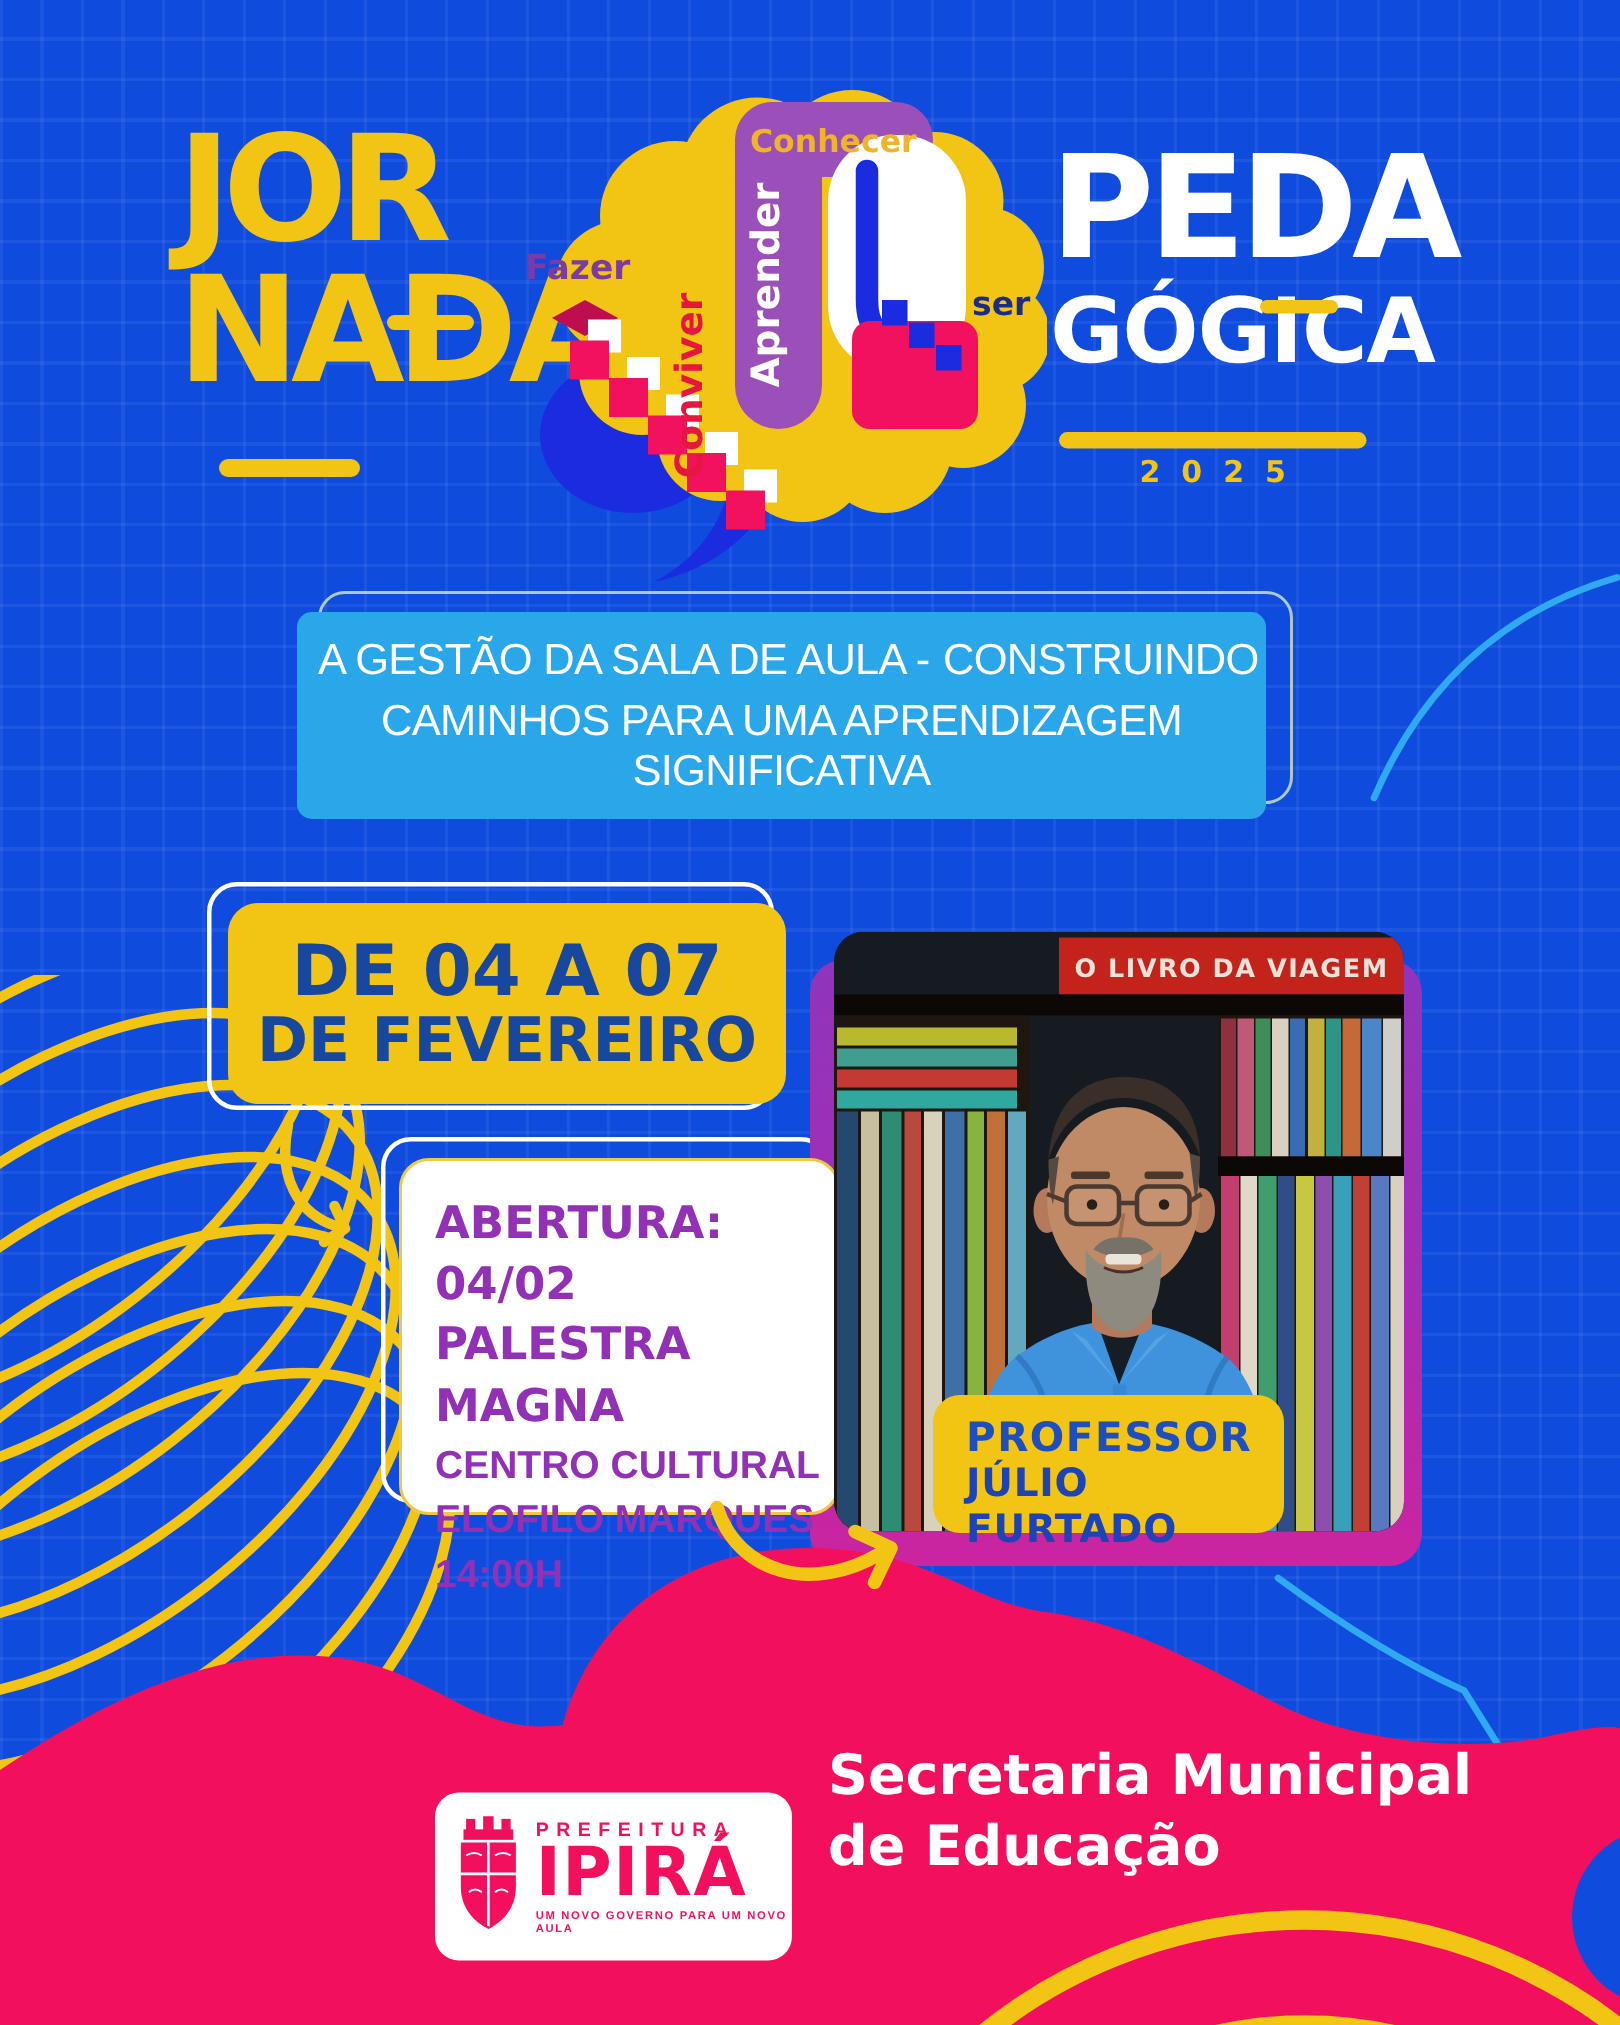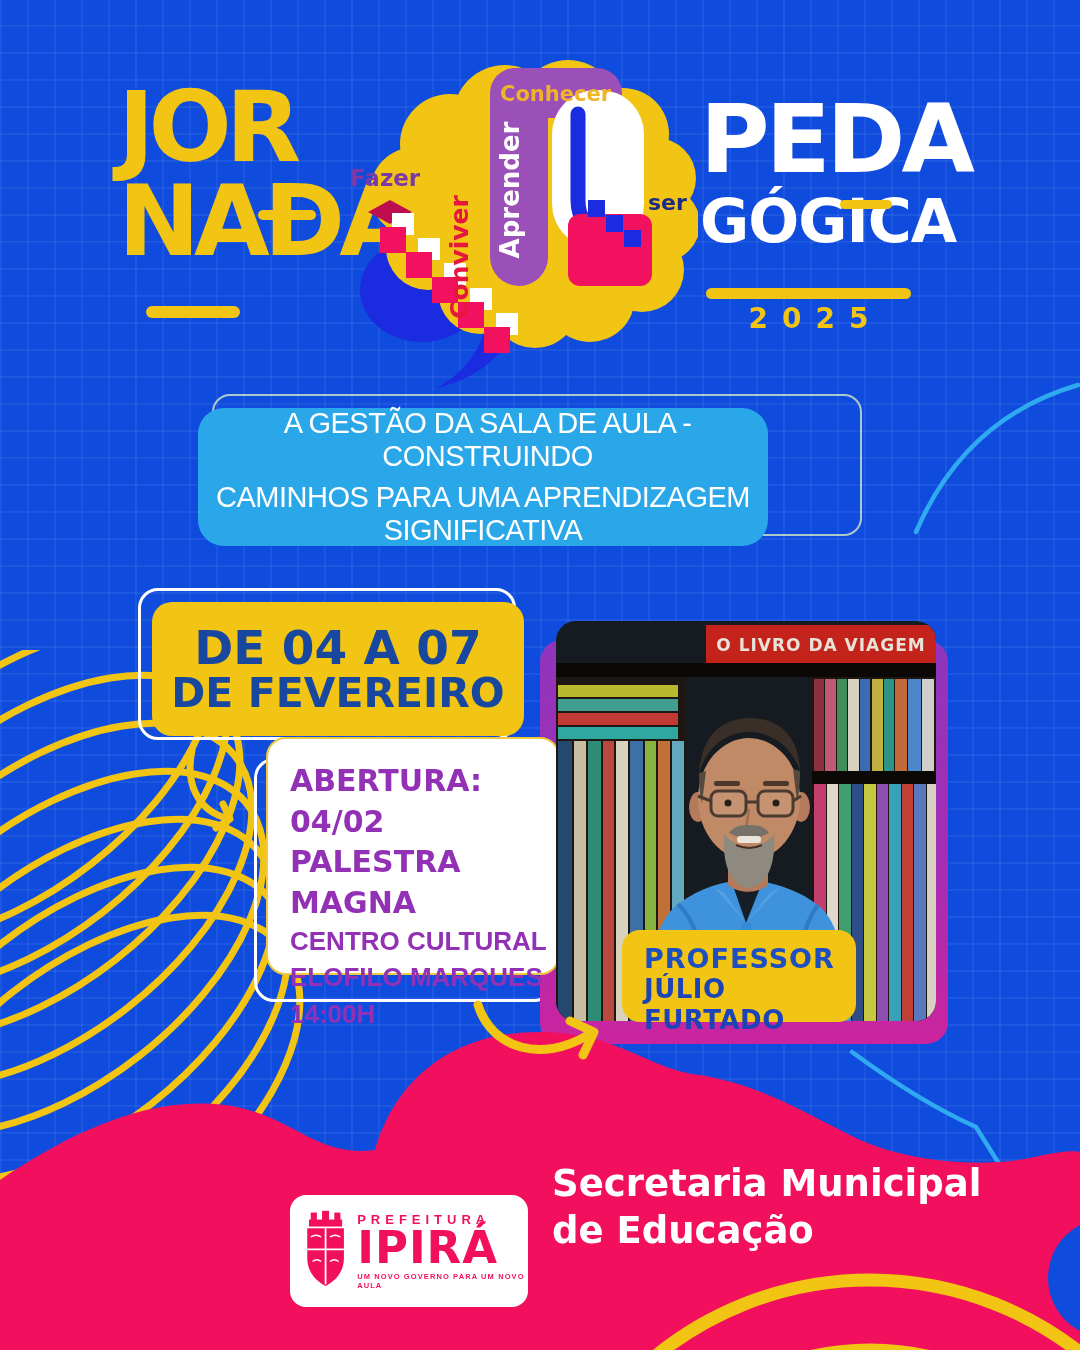--- a/index.html
+++ b/index.html
@@ -12,38 +12,38 @@
     font-family:"DejaVu Sans", sans-serif;
   }
   .abs{position:absolute;}
   
   .jornada{left:118px;top:80px;color:#F2C413;font-weight:800;font-size:98px;line-height:.96;letter-spacing:-6px;}
   .bar{background:#F2C413;border-radius:6px;}
   .peda-block{left:700px;top:92px;color:#ffffff;font-weight:800;}
   .peda{font-size:95px;line-height:1;letter-spacing:-4px;}
   .gogica{font-size:60px;line-height:1;letter-spacing:-1px;margin-top:4px;}
   .peda-underline{left:706px;top:288px;width:205px;height:11px;}
-  .year{left:706px;top:302px;width:205px;text-align:center;color:#F2C413;font-weight:800;font-size:28px;letter-spacing:14px;text-indent:14px;}
+  .year{left:706px;top:302px;width:205px;text-align:center;color:#F2C413;font-weight:800;font-size:20px;letter-spacing:14px;text-indent:14px;}
   
   .headline-outline{left:212px;top:394px;width:646px;height:138px;border:2px solid rgba(225,242,195,.75);border-radius:18px;}
-  .headline-box{left:198px;top:408px;width:570px;height:138px;background:#29A7E8;border-radius:26px;
+  .headline-box{left:198px;top:408px;width:646px;height:138px;background:#29A7E8;border-radius:10px;
     display:flex;flex-direction:column;align-items:center;justify-content:center;gap:8px;color:#fff;
     font-family:"Liberation Sans", sans-serif;font-size:29px;letter-spacing:-.5px;text-align:center;}
   .headline-box .l1 b{font-weight:700;}
   .headline-box .l1 span:last-child{font-weight:400;margin-left:9px;}
   .headline-box .l2{font-weight:400;}
   
   .date-outline{left:138px;top:588px;width:372px;height:146px;border:3px solid #ffffff;border-radius:20px;}
   .date-box{left:152px;top:602px;width:372px;height:134px;background:#F2C413;border-radius:20px;
     display:flex;flex-direction:column;align-items:center;justify-content:center;color:#17479E;}
   .date-box .d1{font-weight:800;font-size:47px;line-height:1.05;}
   .date-box .d2{font-weight:800;font-size:41px;line-height:1.05;}
   
   .info-outline{left:254px;top:758px;width:294px;height:238px;border:3px solid #ffffff;border-radius:20px;}
-  .info-box{left:266px;top:737px;width:294px;height:238px;background:#ffffff;border:2px solid #EFC93F;border-radius:20px;
+  .info-box{left:266px;top:772px;width:294px;height:238px;background:#ffffff;border:2px solid #EFC93F;border-radius:20px;
     box-sizing:border-box;padding:22px 0 0 22px;color:#9231B5;}
   .info-box .b{font-weight:800;font-size:30px;line-height:1.35;}
   .info-box .r{font-weight:700;font-size:26px;line-height:1.4;font-family:"Liberation Sans", sans-serif;}
   
   .photo-backing{left:540px;top:640px;width:408px;height:404px;border-radius:22px;
     background:linear-gradient(180deg,#8F35BC 0%,#A52DB4 55%,#CC249F 100%);}
   .photo-frame{left:556px;top:585px;width:380px;height:400px;border-radius:20px;overflow:hidden;margin-top:36px;}
   .badge{left:622px;top:930px;width:234px;height:92px;background:#F2C413;border-radius:18px;
     display:flex;flex-direction:column;justify-content:center;padding-left:22px;box-sizing:border-box;}
   .badge .p1{color:#1D4FC0;font-weight:600;font-size:27px;letter-spacing:1px;line-height:1.15;margin-top:27px;}

